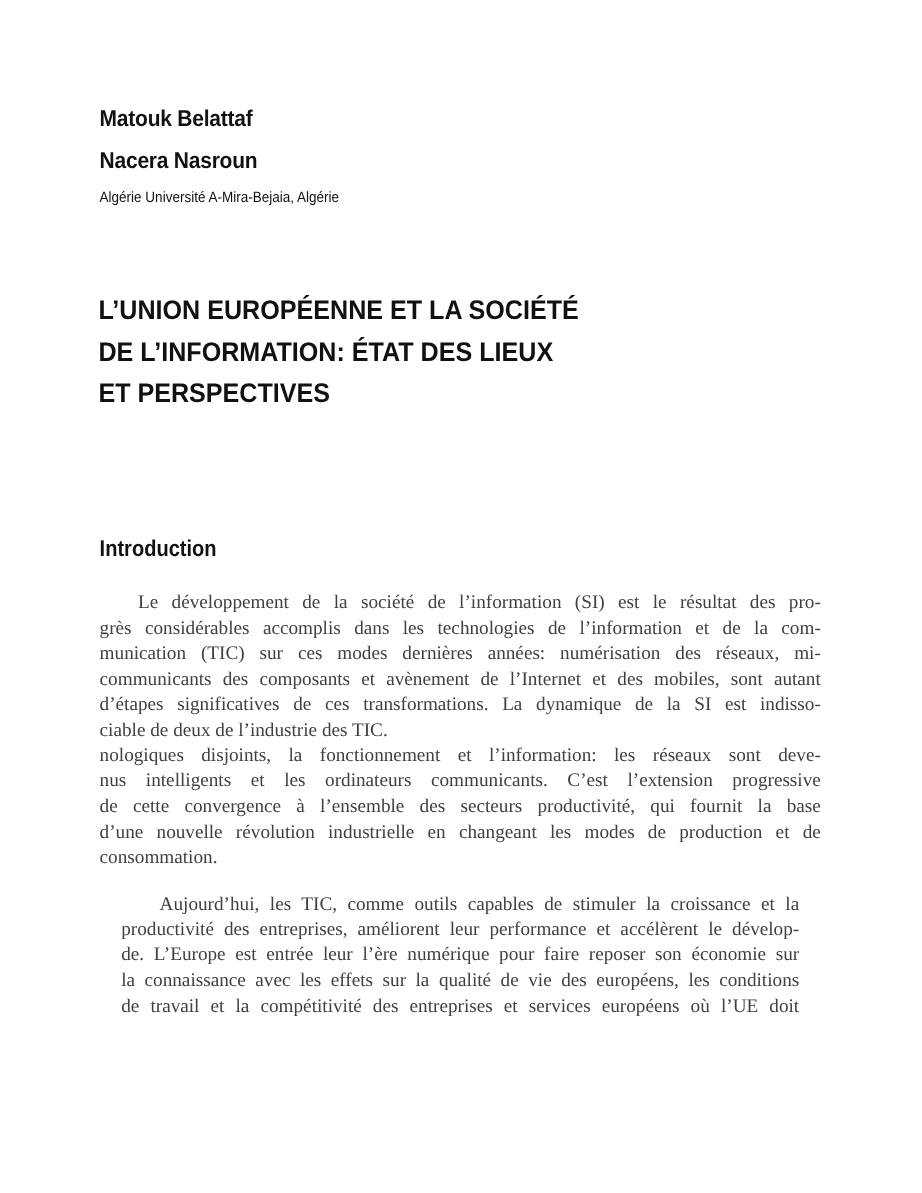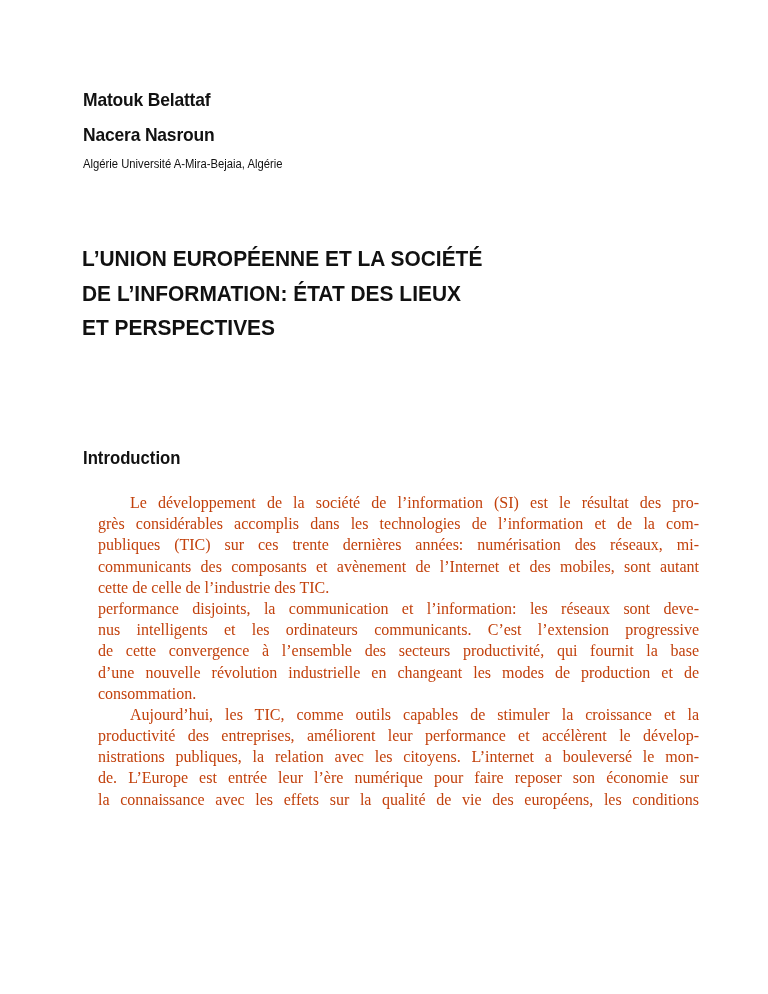--- a/index.html
+++ b/index.html
@@ -68,27 +68,27 @@
       font-family: "Liberation Sans", sans-serif;
       font-weight: bold;
       font-size: 19px;
       color: #111;
       white-space: nowrap;
       transform: scaleX(0.88);
       transform-origin: left top;
     }
     .body-text {
       position: absolute;
-      left: 98px;
+      left: 83px;
       top: 492px;
       width: 601px;
       font-family: "Liberation Serif", serif;
       font-size: 16px;
       line-height: 21.2px;
-      color: #c2410c;
+      color: #404040;
     }
     .line {
       display: block;
       white-space: nowrap;
       text-align: justify;
       text-align-last: justify;
       height: 21.2px;
     }
     .line.last {
       text-align-last: left;
@@ -111,33 +111,34 @@
     <span class="title-line">DE L’INFORMATION: ÉTAT DES LIEUX</span>
     <span class="title-line">ET PERSPECTIVES</span>
   </h1>
 
   <h2 class="section-heading" style="margin:0;">Introduction</h2>
 
   <div class="body-text">
     <p style="margin:0;">
       <span class="line indent">Le développement de la société de l’information (SI) est le résultat des pro-</span>
       <span class="line">grès considérables accomplis dans les technologies de l’information et de la com-</span>
-      <span class="line">publiques (TIC) sur ces trente dernières années: numérisation des réseaux, mi-</span>
+      <span class="line">munication (TIC) sur ces modes dernières années: numérisation des réseaux, mi-</span>
       <span class="line">communicants des composants et avènement de l’Internet et des mobiles, sont autant</span>
-      <span class="line last">cette de celle de l’industrie des TIC.</span>
+      <span class="line">d’étapes significatives de ces transformations. La dynamique de la SI est indisso-</span>
+      <span class="line last">ciable de deux de l’industrie des TIC.</span>
     </p>
     <p style="margin:0;">
-      <span class="line">performance disjoints, la communication et l’information: les réseaux sont deve-</span>
+      <span class="line">nologiques disjoints, la fonctionnement et l’information: les réseaux sont deve-</span>
       <span class="line">nus intelligents et les ordinateurs communicants. C’est l’extension progressive</span>
       <span class="line">de cette convergence à l’ensemble des secteurs productivité, qui fournit la base</span>
       <span class="line">d’une nouvelle révolution industrielle en changeant les modes de production et de</span>
       <span class="line last">consommation.</span>
     </p>
-    <p style="margin:0;">
+    <p style="margin:18px;">
       <span class="line indent">Aujourd’hui, les TIC, comme outils capables de stimuler la croissance et la</span>
       <span class="line">productivité des entreprises, améliorent leur performance et accélèrent le dévelop-</span>
-      <span class="line">nistrations publiques, la relation avec les citoyens. L’internet a bouleversé le mon-</span>
       <span class="line">de. L’Europe est entrée leur l’ère numérique pour faire reposer son économie sur</span>
       <span class="line">la connaissance avec les effets sur la qualité de vie des européens, les conditions</span>
+      <span class="line">de travail et la compétitivité des entreprises et services européens où l’UE doit</span>
     </p>
   </div>
 
 </div>
 
 </body></html>

